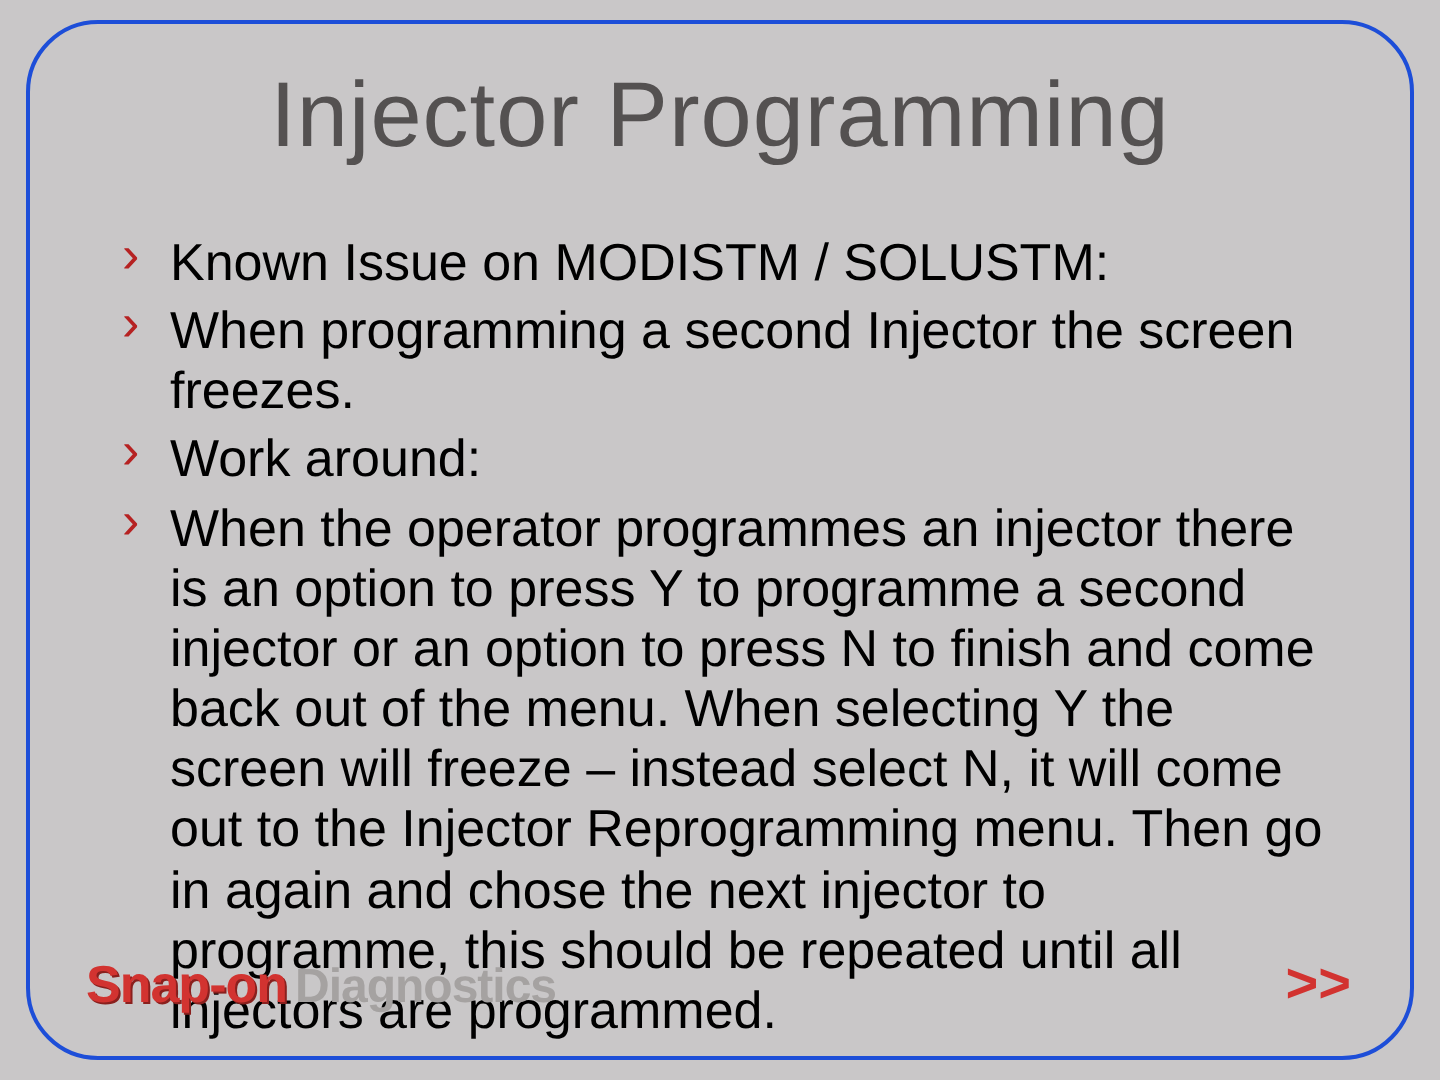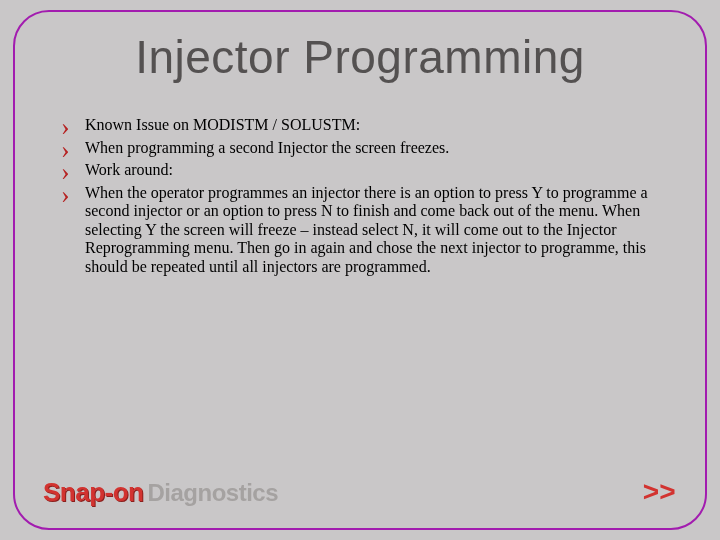--- a/index.html
+++ b/index.html
@@ -17,44 +17,43 @@
     height: 540px;
     box-sizing: border-box;
     background: #c9c7c8;
   }
   .panel {
     position: absolute;
     left: 13px;
     right: 13px;
     top: 10px;
     bottom: 10px;
-    border: 2px solid #a21caf;
+    border: 2px solid #1d4ed8;
     border-radius: 36px;
     box-sizing: border-box;
   }
   .title {
     position: absolute;
     top: 18px;
     left: 0;
     right: 0;
     text-align: center;
     color: #545151;
     font-size: 46px;
     font-weight: 400;
     letter-spacing: 0.5px;
   }
   .body {
     position: absolute;
     top: 104px;
     left: 44px;
     right: 38px;
     color: #000;
-    font-size: 16px;
+    font-size: 26px;
     line-height: 1.16;
-    font-family: Liberation Serif, serif;
   }
   .body ul {
     list-style: none;
     padding: 0;
     margin: 0;
   }
   .body li {
     position: relative;
     padding-left: 26px;
     margin: 0 0 4px 0;

